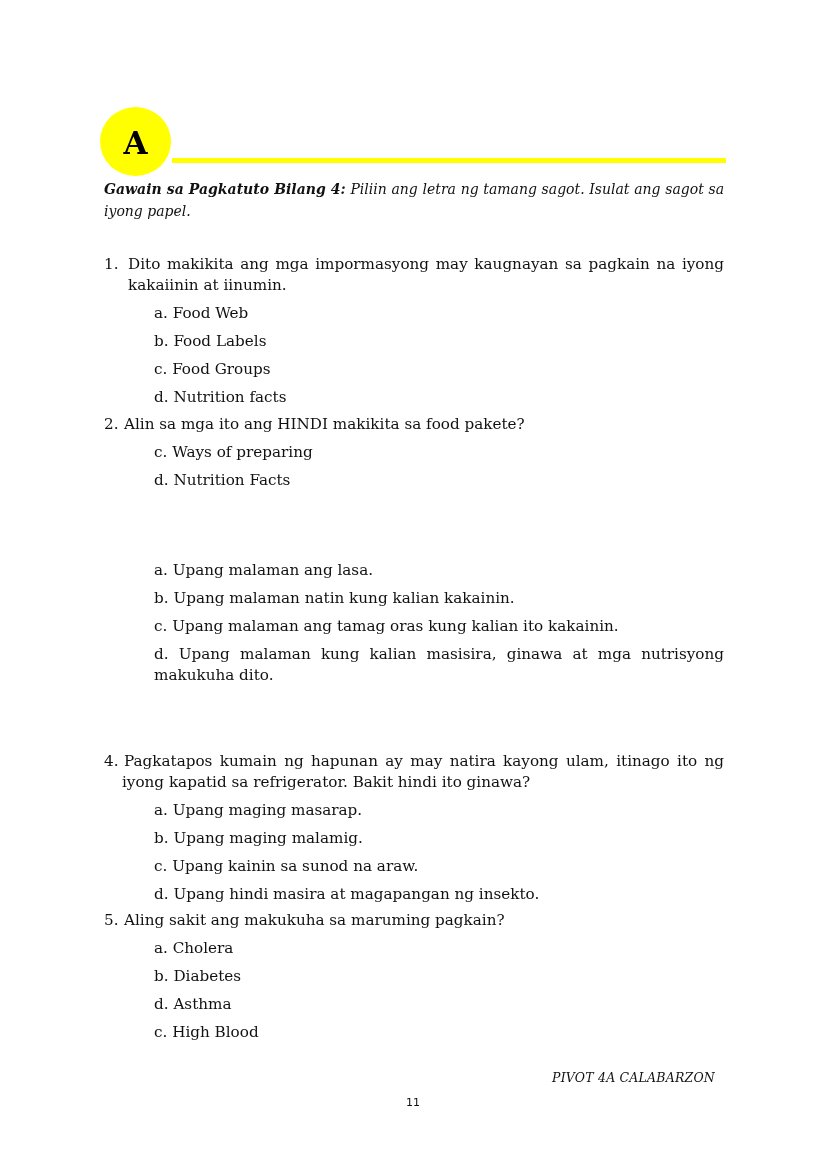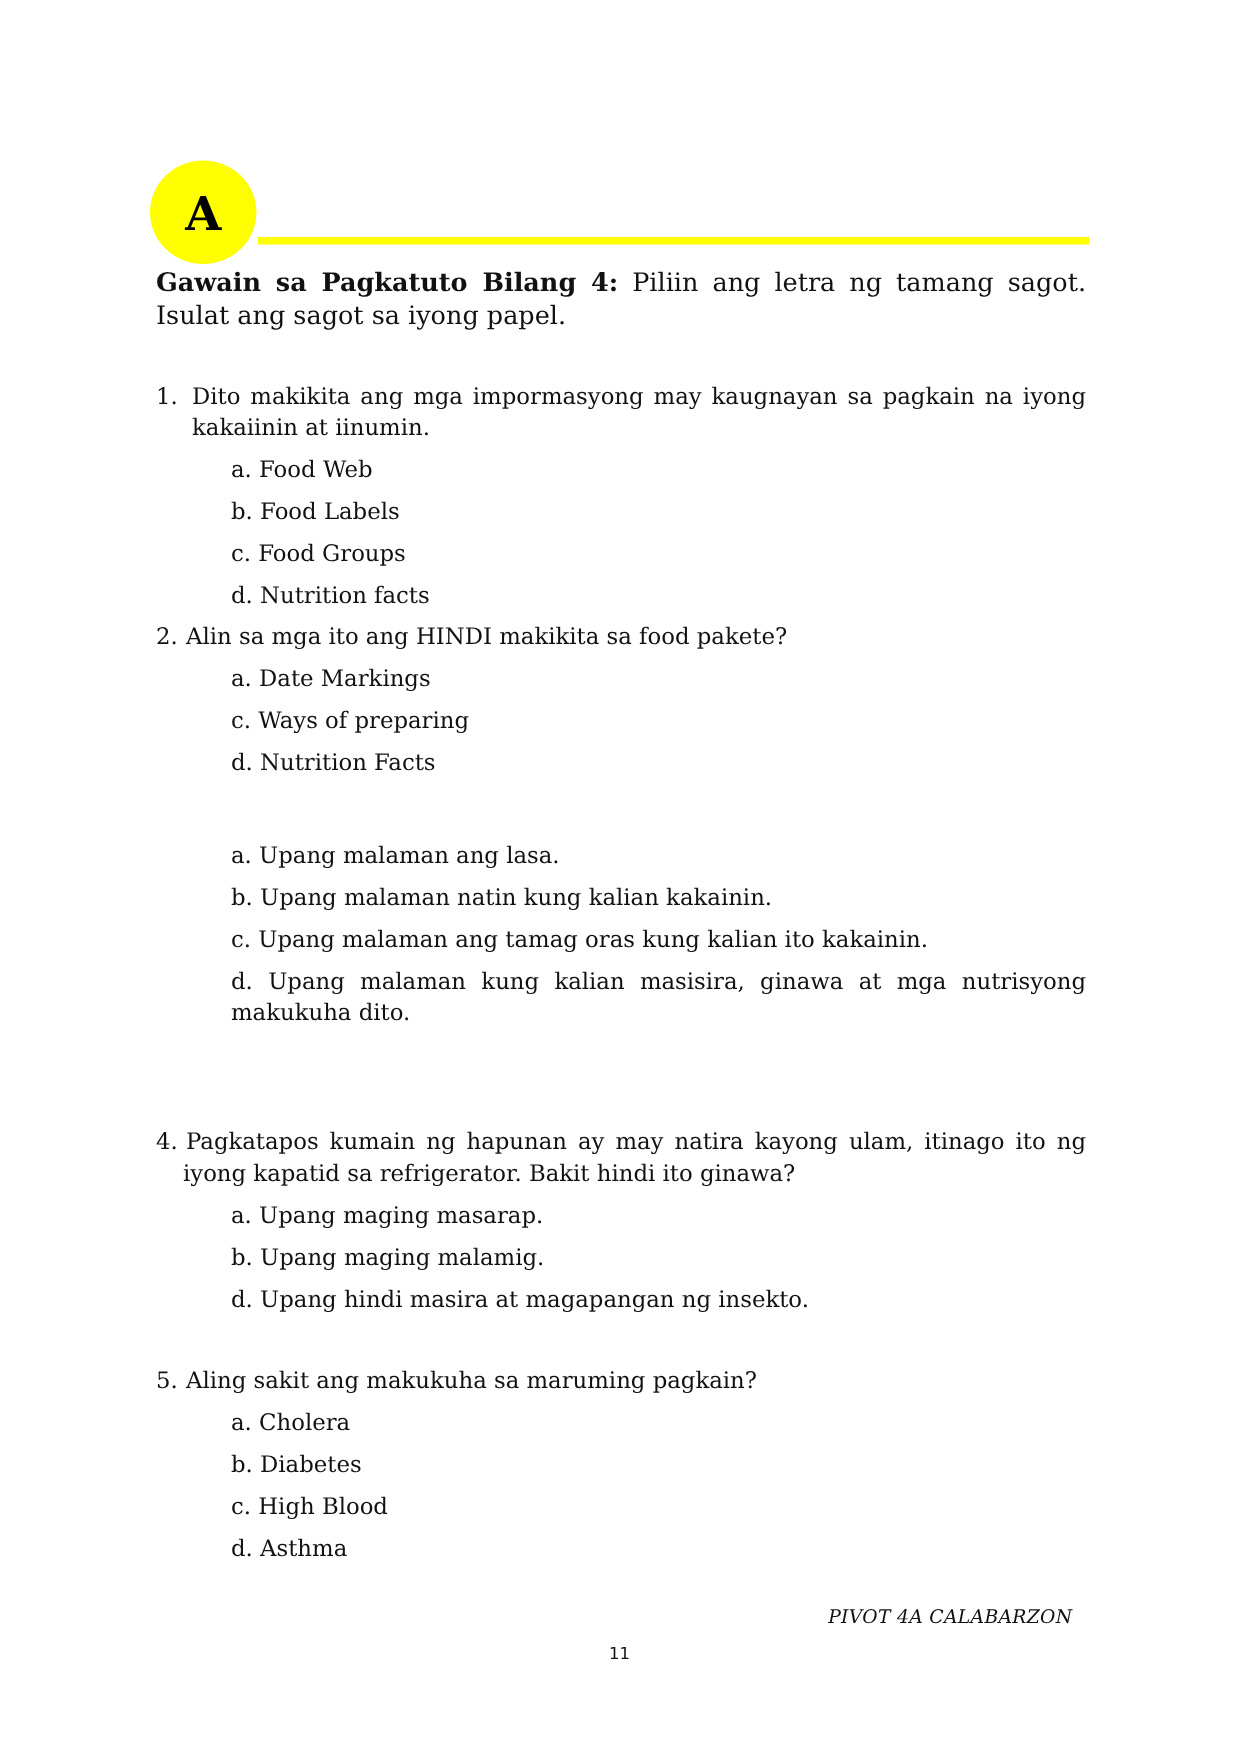--- a/index.html
+++ b/index.html
@@ -2,22 +2,22 @@
 <html><head>
 <meta charset="utf-8">
 <style>
   html, body { margin: 0; padding: 0; background: #ffffff; }
   body { width: 826px; height: 1169px; position: relative; overflow: hidden;
          font-family: "DejaVu Serif", serif; color: #111; }
   .badge { position: absolute; left: 100px; top: 107px; width: 71px; height: 69px;
            border-radius: 50%; background: #ffff00; display: flex; align-items: center; justify-content: center; }
   .badge span { font-family: "DejaVu Serif", serif; font-weight: bold; font-size: 31px; color: #000; margin-top: 2px; }
   .rule { position: absolute; left: 172px; top: 158px; width: 554px; height: 5px; background: #ffff00; }
-  .instr { position: absolute; left: 104px; top: 178px; width: 620px; font-size: 17px; line-height: 22px;
-           text-align: justify; }
+  .instr { position: absolute; left: 104px; top: 178px; width: 620px; font-size: 14px; line-height: 22px;
+           text-align: justify; font-style: italic; }
   .instr b { font-weight: bold; }
   .q { position: absolute; left: 104px; width: 620px; font-size: 15.2px; line-height: 21px; }
   .q .stem { padding-left: 24px; text-indent: -24px; text-align: justify; }
   .q .stem.tight { padding-left: 18px; text-indent: -18px; }
   .q .num { display: inline-block; width: 24px; text-indent: 0; }
   .q .stem.tight .num { width: 20px; }
   .opt { margin-left: 50px; height: 28px; line-height: 28px; }
   .opt.long { height: auto; line-height: 21px; margin-top: 4px; text-align: justify; }
   .footer { position: absolute; right: 111px; top: 1070px; font-style: italic; font-size: 12.5px;
             font-family: "DejaVu Serif", serif; letter-spacing: 0.2px; }
@@ -41,44 +41,44 @@
   <div style="height:3px"></div>
   <div class="opt">a. Food Web</div>
   <div class="opt">b. Food Labels</div>
   <div class="opt">c. Food Groups</div>
   <div class="opt">d. Nutrition facts</div>
 </div>
 
 <div class="q" style="top:414px;">
   <div class="stem tight"><span class="num">2.</span><span>Alin sa mga ito ang HINDI makikita sa food pakete?</span></div>
   <div style="height:3px"></div>
-  <div class="opt">a. Date Markings</div>
   <div class="opt">c. Ways of preparing</div>
   <div class="opt">d. Nutrition Facts</div>
 </div>
 
 <div class="q" style="top:553px;">
   <div style="height:3px"></div>
   <div class="opt">a. Upang malaman ang lasa.</div>
   <div class="opt">b. Upang malaman natin kung kalian kakainin.</div>
   <div class="opt">c. Upang malaman ang tamag oras kung kalian ito kakainin.</div>
   <div class="opt long">d. Upang malaman kung kalian masisira, ginawa at mga nutrisyong makukuha dito.</div>
 </div>
 
 <div class="q" style="top:751px;">
   <div class="stem tight"><span class="num">4.</span><span>Pagkatapos kumain ng hapunan ay may natira kayong ulam, itinago ito ng iyong kapatid sa refrigerator. Bakit hindi ito ginawa?</span></div>
   <div style="height:3px"></div>
   <div class="opt">a. Upang maging masarap.</div>
   <div class="opt">b. Upang maging malamig.</div>
+  <div class="opt">c. Upang kainin sa sunod na araw.</div>
   <div class="opt">d. Upang hindi masira at magapangan ng insekto.</div>
 </div>
 
 <div class="q" style="top:910px;">
   <div class="stem tight"><span class="num">5.</span><span>Aling sakit ang makukuha sa maruming pagkain?</span></div>
   <div style="height:3px"></div>
   <div class="opt">a. Cholera</div>
   <div class="opt">b. Diabetes</div>
+  <div class="opt">d. Asthma</div>
   <div class="opt">c. High Blood</div>
-  <div class="opt">d. Asthma</div>
 </div>
 
 <div class="footer">PIVOT 4A CALABARZON</div>
 <div class="pagenum">11</div>
 
 </body></html>

